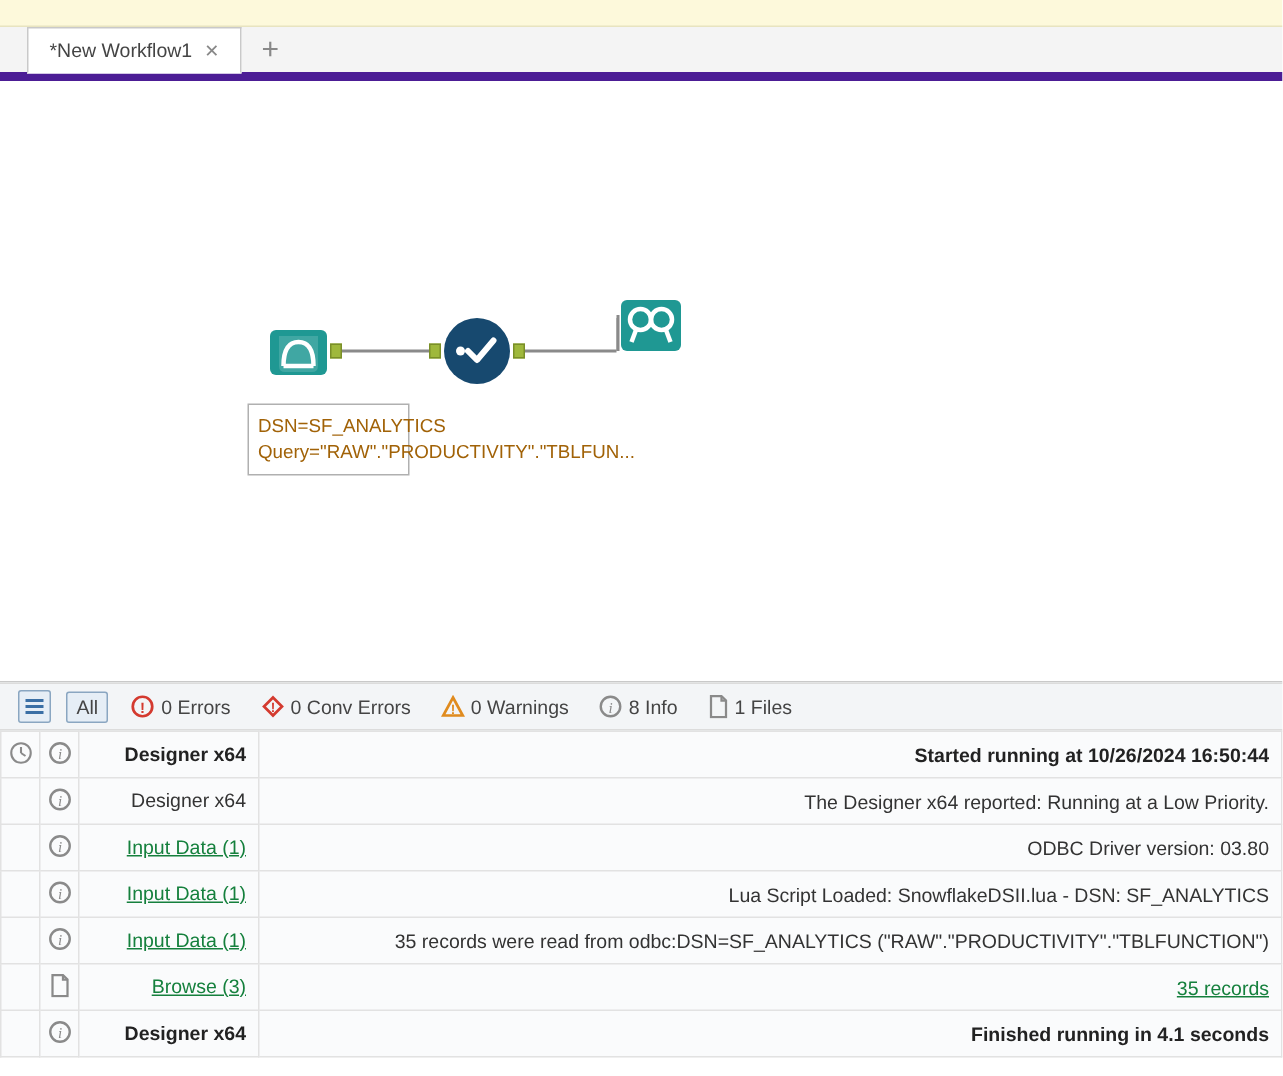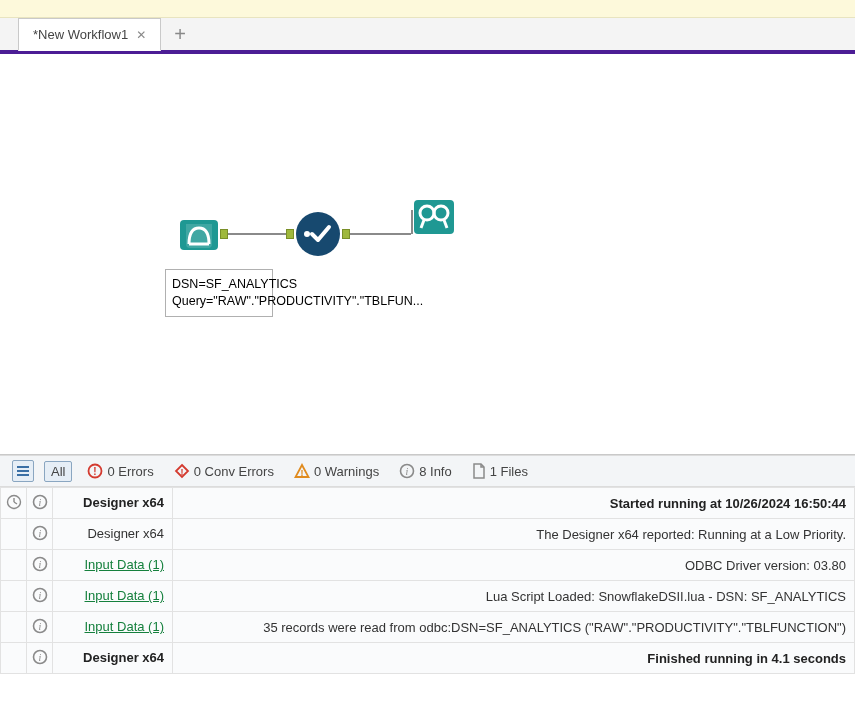--- a/index.html
+++ b/index.html
@@ -1,23 +1,23 @@
 <!DOCTYPE html>
 <html><head>
 <meta charset="utf-8">
 <style>
   * { box-sizing: border-box; margin: 0; padding: 0; }
   html, body { width: 855px; height: 717px; font-family: "Segoe UI", Tahoma, sans-serif; font-size: 13px; color: #333; background: #fff; overflow: hidden; }
   .top-yellow { height: 18px; background: #fdf9db; border-bottom: 1px solid #e8e4c0; }
-  .tabbar { height: 36px; display: flex; align-items: stretch; background: #f4f4f4; border-bottom: 4px solid #4c1d95; padding-left: 18px; }
+  .tabbar { height: 36px; display: flex; align-items: stretch; background: #f4f4f4; border-bottom: 6px solid #4c1d95; padding-left: 18px; }
   .tab { display: flex; align-items: center; padding: 0 14px; background: #fff; border: 1px solid #c9c9c9; border-bottom: 1px solid #fff; margin-bottom: -1px; gap: 8px; font-size: 13px; color: #444; }
   .tab .close { color: #888; font-size: 12px; cursor: pointer; }
   .tab-add { width: 38px; display: flex; align-items: center; justify-content: center; color: #888; font-size: 20px; cursor: pointer; }
   .canvas { position: relative; height: 400px; background: #fff; }
-  .node-box { position: absolute; left: 165px; top: 215px; width: 108px; border: 1px solid #b0b0b0; background: #fff; padding: 6px; font-size: 12.5px; line-height: 1.35; color: #000000; }
+  .node-box { position: absolute; left: 165px; top: 215px; width: 108px; border: 1px solid #b0b0b0; background: #fff; padding: 6px; font-size: 12.5px; line-height: 1.35; color: #a16207; }
   .results-panel { border-top: 1px solid #c9c9c9; background: #fafbfc; }
   .results-header { padding: 10px 16px 8px 16px; font-size: 14px; color: #3a3a3a; }
   .results-header b { font-weight: 600; }
   .results-header .sep { color: #888; margin: 0 4px; }
   .filterbar { display: flex; align-items: center; gap: 10px; padding: 4px 12px; border-top: 1px solid #dcdcdc; border-bottom: 1px solid #dcdcdc; background: #f3f5f7; }
   .fbtn { display: flex; align-items: center; gap: 4px; padding: 2px 4px; border: 1px solid transparent; font-size: 13px; color: #444; justify-content: flex-end; }
   .fbtn.active { border: 1px solid #8aa6c1; background: #e6eef6; border-radius: 2px; padding: 2px 6px; }
   .iconbtn { width: 22px; height: 22px; display: flex; align-items: center; justify-content: center; border: 1px solid #8aa6c1; background: #e6eef6; border-radius: 2px; }
   .ic { display: inline-flex; align-items: center; justify-content: center; }
   .msg-table { width: 100%; border-collapse: collapse; }
@@ -192,20 +192,29 @@
           <td class="iconcell row-gutter"></td>
           <td class="iconcell"><svg width="16" height="16">
               <circle cx="8" cy="8" r="6.5" fill="none" stroke="#8a8a8a" stroke-width="1.6"></circle>
               <text x="8" y="12" text-anchor="middle" font-size="10" fill="#8a8a8a" font-family="serif" font-style="italic">i</text>
             </svg></td>
           <td class="srccell"><span class="link">Input Data (1)</span></td>
           <td><span class="">35 records were read from odbc:DSN=SF_ANALYTICS ("RAW"."PRODUCTIVITY"."TBLFUNCTION")</span></td>
         </tr>
         <tr>
           <td class="iconcell row-gutter"></td>
+          <td class="iconcell"><svg width="14" height="16">
+              <path d="M2 1 L9 1 L12 4 L12 15 L2 15 Z" fill="none" stroke="#8a8a8a" stroke-width="1.5"></path>
+              <path d="M9 1 L9 4 L12 4" fill="none" stroke="#8a8a8a" stroke-width="1.5"></path>
+            </svg></td>
+          <td class="srccell"><span class="link">Browse (3)</span></td>
+          <td><span class="link">35 records</span></td>
+        </tr>
+        <tr>
+          <td class="iconcell row-gutter"></td>
           <td class="iconcell"><svg width="16" height="16">
               <circle cx="8" cy="8" r="6.5" fill="none" stroke="#8a8a8a" stroke-width="1.6"></circle>
               <text x="8" y="12" text-anchor="middle" font-size="10" fill="#8a8a8a" font-family="serif" font-style="italic">i</text>
             </svg></td>
           <td class="srccell"><span class="bold">Designer x64</span></td>
           <td><span class="bold">Finished running in 4.1 seconds</span></td>
         </tr>
       </tbody>
   </table>
 </div>

